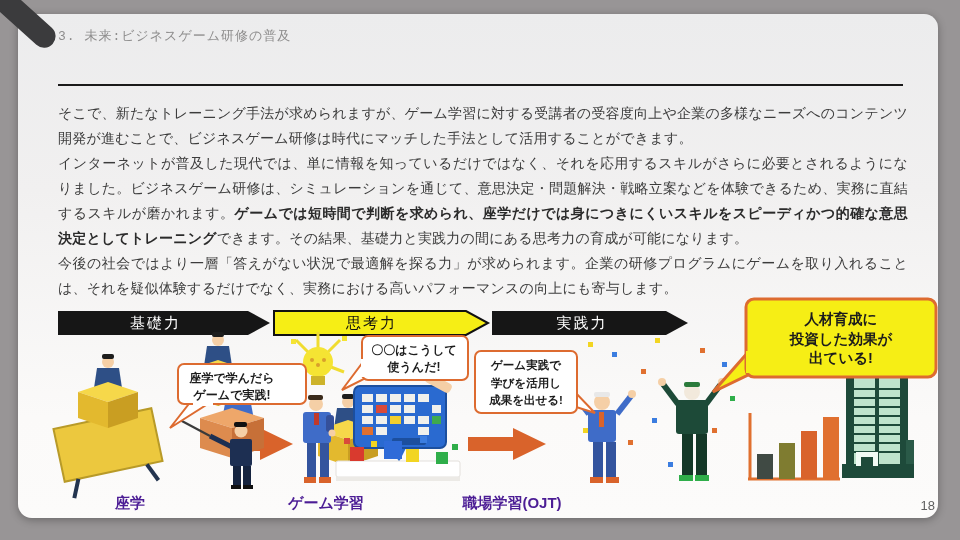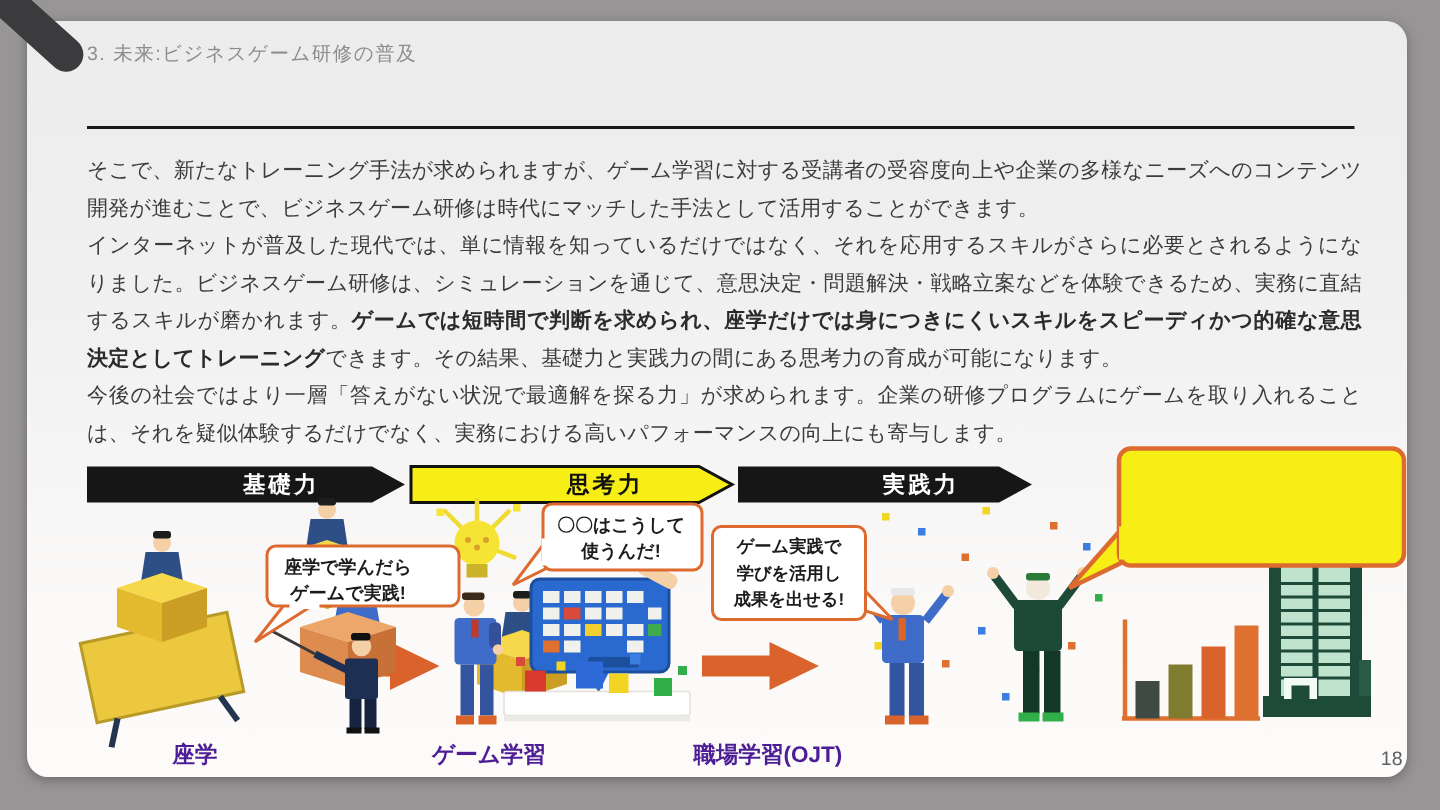--- a/index.html
+++ b/index.html
@@ -3,32 +3,32 @@
 <meta charset="utf-8">
 <style>
   html,body{margin:0;padding:0;}
   .canvas{position:relative;width:960px;height:540px;background:#989596;overflow:hidden;
           font-family:"Liberation Sans",sans-serif;}
   .slide{position:absolute;left:18px;top:14px;width:920px;height:504px;border-radius:14px;
          background:linear-gradient(180deg,#ececed 0%,#f1f0f0 35%,#fbfaf9 80%,#fcfbfa 100%);
          box-shadow:0 2px 8px rgba(0,0,0,.30);}
   .stripe{position:absolute;left:-45px;top:-5px;width:112px;height:23px;border-radius:12px;
           background:#3b3b3d;transform:rotate(42deg);}
-  .eyebrow{position:absolute;left:58px;top:27px;font-family:Liberation Sans, sans-serif;
+  .eyebrow{position:absolute;left:58px;top:27px;font-family:Liberation Mono, monospace;
            font-size:13px;color:#8e8d8d;letter-spacing:1px;}
   .title{position:absolute;left:58px;top:46px;font-family:"Liberation Serif",serif;
          font-size:24px;font-weight:700;color:#141414;letter-spacing:1.5px;}
   .divider{position:absolute;left:58px;top:84px;width:845px;height:2px;background:#1a1a1a;}
   .para{position:absolute;left:58px;width:850px;font-size:14px;line-height:25px;color:#3c3c3c;
         text-align:justify;letter-spacing:.2px;margin:0;}
   .p1{top:101px;} .p2{top:151px;} .p3{top:251px;}
   .para b{font-weight:700;color:#2b2b2b;}
   svg.layer{position:absolute;left:0;top:0;width:960px;height:540px;}
   .banner-label{position:absolute;top:313px;height:20px;display:flex;align-items:center;
-                justify-content:center;font-size:15px;font-weight:700;letter-spacing:2px;padding-left:32px;}
+                justify-content:center;font-size:15px;font-weight:400;letter-spacing:2px;}
   .banner-light{color:#ffffff;} .banner-dark-text{color:#111111;}
   .bubble-text{position:absolute;text-align:center;font-weight:700;color:#1c1c1c;
                white-space:pre-line;}
   .bt1{left:180px;top:370px;width:104px;font-size:12px;line-height:17px;}
   .bt2{left:363px;top:342px;width:102px;font-size:12px;line-height:17px;}
   .bt3{left:477px;top:357px;width:98px;font-size:11.5px;line-height:17.5px;}
   .bt4{left:748px;top:310px;width:186px;font-size:14.5px;line-height:19.5px;}
   .stage-label{position:absolute;top:494px;font-size:15px;font-weight:700;color:#4c1d95;
                text-align:center;}
   .sl1{left:90px;width:80px;} .sl2{left:276px;width:100px;} .sl3{left:432px;width:160px;}
@@ -297,19 +297,22 @@
   <div class="banner-label banner-dark-text" style="left:274px;width:195px;">思考力</div>
   <div class="banner-label banner-light" style="left:492px;width:180px;">実践力</div>
 
   <div class="bubble-text bt1">座学で学んだら
 ゲームで実践!</div>
   <div class="bubble-text bt2">〇〇はこうして
 使うんだ!</div>
   <div class="bubble-text bt3">ゲーム実践で
 学びを活用し
 成果を出せる!</div>
+  <div class="bubble-text bt4">人材育成に
+投資した効果が
+出ている!</div>
 
   <div class="stage-label sl1">座学</div>
   <div class="stage-label sl2">ゲーム学習</div>
   <div class="stage-label sl3">職場学習(OJT)</div>
 
   <div class="page-num">18</div>
 </div>
 
 </body></html>

